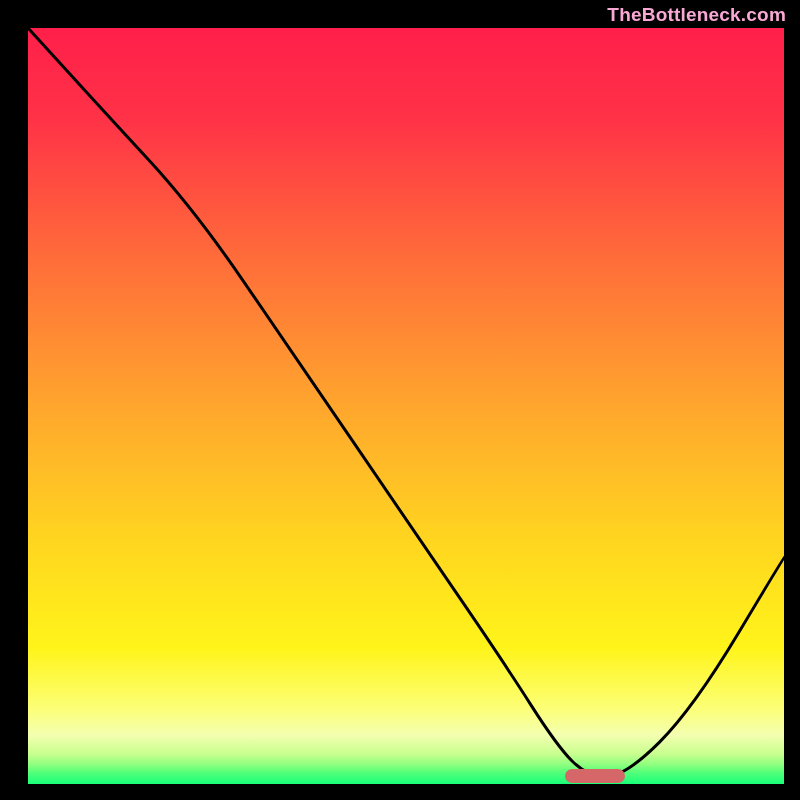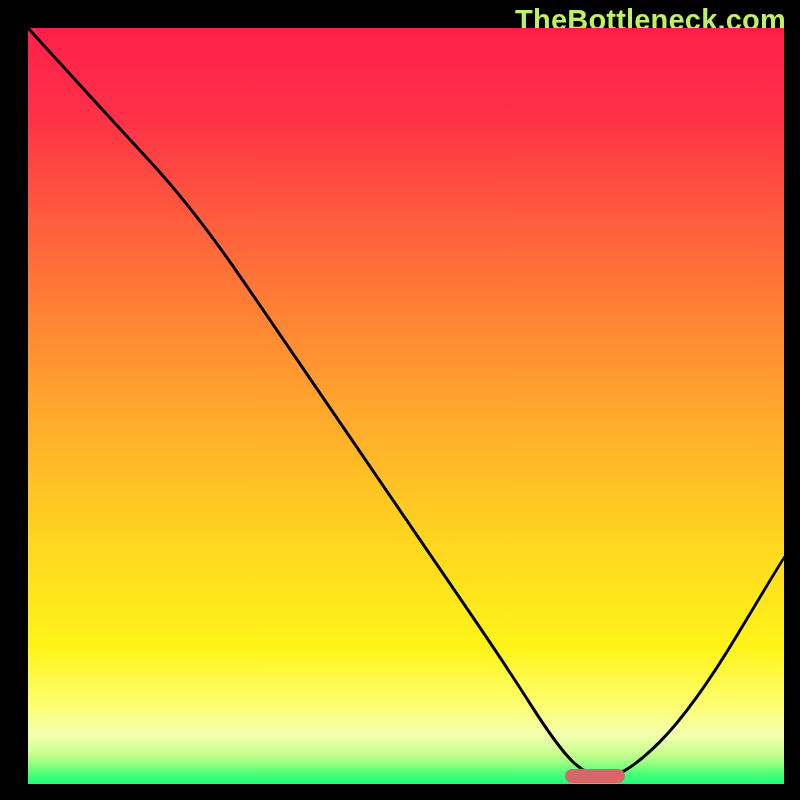--- a/index.html
+++ b/index.html
@@ -16,23 +16,23 @@
     top: 0;
     width: 800px;
     height: 800px;
     background: #000;
   }
   .watermark {
     position: absolute;
     top: 4px;
     right: 14px;
     font-family: Arial, Helvetica, sans-serif;
-    font-size: 29px;
+    font-size: 19px;
     font-weight: 600;
-    color: #bef264;
+    color: #f9a8d4;
     letter-spacing: 0.2px;
   }
   .plot {
     position: absolute;
     left: 28px;
     top: 28px;
     width: 756px;
     height: 756px;
     overflow: hidden;
   }

